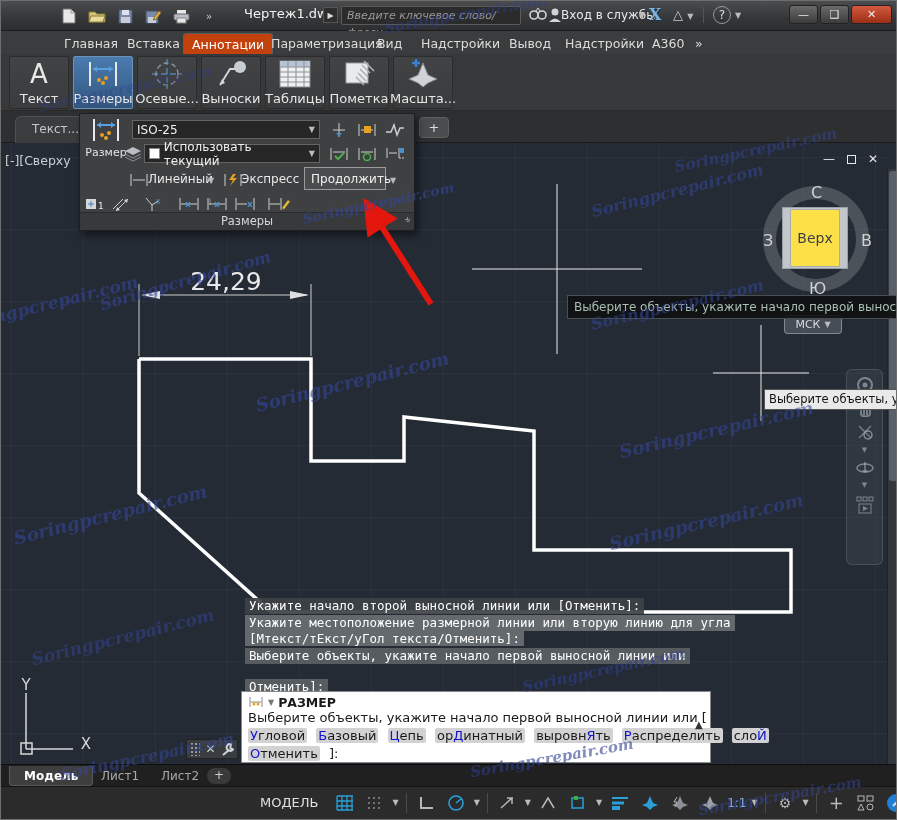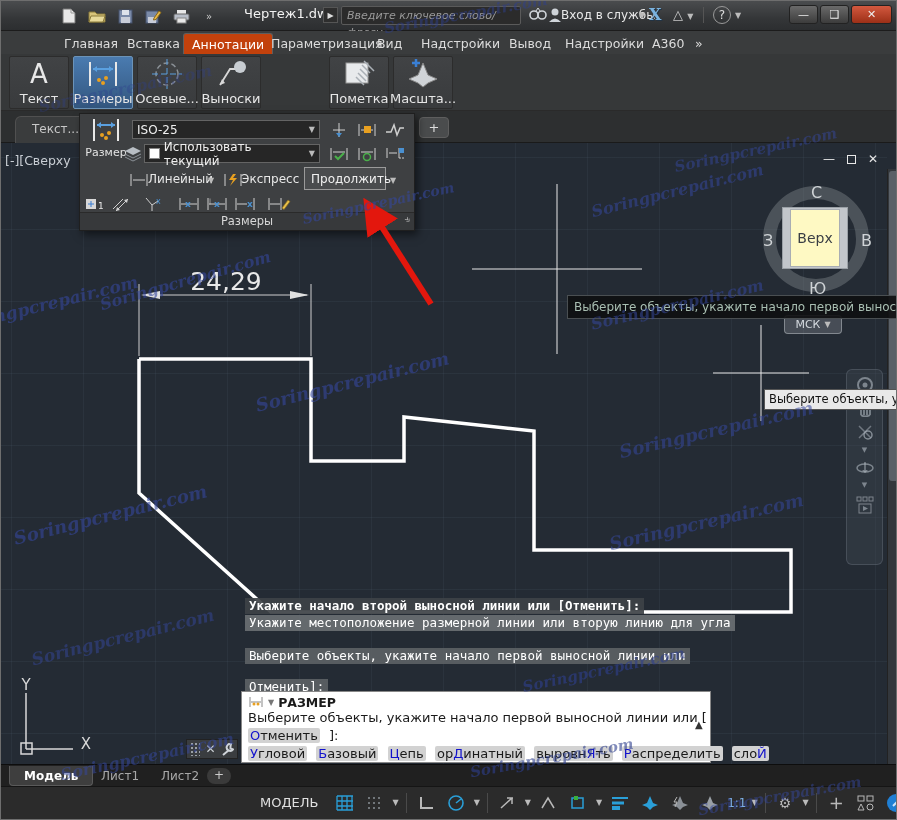--- a/index.html
+++ b/index.html
@@ -58,21 +58,21 @@
   #vp-label{position:absolute;left:4px;top:152px;color:#c9ced4;font-size:12.5px;z-index:2;}
   .dwg-winbtns{position:absolute;left:822px;top:151px;z-index:5;display:flex;gap:12px;color:#e8e8e8;font-size:12px;align-items:center;}
   .dwg-winbtns .sq{width:9px;height:9px;border:1.5px solid #e8e8e8;display:inline-block;}
 
   
   #viewcube{position:absolute;left:757px;top:180px;width:116px;height:116px;z-index:4;}
   #vc-ring{position:absolute;left:5px;top:5px;width:106px;height:106px;border-radius:50%;
     border:13px solid rgba(125,130,136,.45);}
   #vc-face{position:absolute;left:24px;top:26px;width:66px;height:62px;background:#c2c6cb;border:1px solid #9aa0a6;
     display:flex;align-items:center;justify-content:center;color:#3a3f45;font-size:14px;}
-  #vc-face .inner{border:1px solid #a8adb3;background:#fef9c3;padding:20px 6px;}
+  #vc-face .inner{border:1px solid #a8adb3;background:#fde047;padding:20px 6px;}
   .vc-l{position:absolute;color:#cfd3d6;font-size:16px;z-index:5;}
   #ucs-badge{position:absolute;left:783px;top:314px;width:58px;height:19px;background:rgba(175,180,186,.25);
     border:1px solid rgba(205,210,215,.45);border-radius:4px;color:#d4d9de;font-size:11px;z-index:5;
     display:flex;align-items:center;justify-content:center;gap:4px;}
 
   
   #navbar{position:absolute;left:845px;top:368px;width:37px;height:196px;background:rgba(70,78,90,.35);
     border:1px solid rgba(130,140,150,.3);border-radius:6px;z-index:4;display:flex;flex-direction:column;
     align-items:center;padding-top:6px;gap:7px;}
   .nb-i{color:rgba(190,198,206,.55);font-size:15px;line-height:1;}
@@ -99,21 +99,21 @@
   .fly-txt{color:#e8e8e8;font-size:12px;}
   #btn-continue{position:absolute;left:224px;top:53px;width:82px;height:23px;border:1px solid #9a9a9a;
     background:#4a4c4e;display:flex;align-items:center;gap:3px;padding:0 3px;color:#f0f0f0;font-size:12px;}
   #fly-footer{position:absolute;left:0;bottom:0;width:100%;height:18px;background:#37393b;border-top:1px solid #2a2a2a;
     color:#d8d8d8;font-size:11.5px;text-align:center;line-height:17px;}
   #fly-launcher{position:absolute;right:3px;bottom:2px;color:#bbb;font-size:10px;transform:rotate(45deg);}
 
   
   .hist{position:absolute;left:244px;color:#fff;font-family:"DejaVu Sans Mono","Liberation Mono",monospace;
     font-size:12.5px;line-height:15.5px;z-index:10;white-space:nowrap;width:fit-content;padding:0 4px;}
-  .h-dark{background:rgba(62,66,70,.92);font-weight:bold;}
+  .h-dark{background:rgba(62,66,70,.92);}
   .h-mid{background:rgba(112,116,120,.85);}
   .h-low{background:rgba(95,99,103,.88);}
 
   
   #cmdwin{position:absolute;left:240px;top:690px;width:470px;height:72px;background:#fff;border:1px solid #888;z-index:20;
     font-family:"DejaVu Sans Mono","Liberation Mono",monospace;font-size:13px;color:#1a1a1a;padding:2px 6px;}
   #cmd-head{display:flex;align-items:center;gap:4px;font-weight:bold;font-size:12.5px;height:16px;}
   #cmdwin .line{height:18px;white-space:nowrap;}
   .chip{display:inline-block;background:#d2d2d2;border-radius:2px;padding:0 2px;margin-right:5px;}
   .chip .c-key{color:#1212cc;text-decoration:none;}
@@ -269,20 +269,30 @@
     <div class="pbtn" style="left:200px;width:60px;">
       <span class="picon">
         <svg width="34" height="30">
             <path d="M6,26 L16,10 h8" fill="none" stroke="#d8d8d8" stroke-width="1.8"></path>
             <path d="M6,26 l2,-6 3,4 z" fill="#d8d8d8"></path>
             <circle cx="26" cy="8" r="6" fill="#c8cdd2"></circle>
           </svg>
         </span>
       <span class="plabel">Выноски</span>
     </div>
+    <div class="pbtn" style="left:264px;width:60px;">
+      <span class="picon">
+        <svg width="34" height="30">
+            <rect x="2" y="2" width="30" height="26" fill="#f0f0f0" stroke="#888"></rect>
+            <rect x="2" y="2" width="30" height="6" fill="#b8c4d4"></rect>
+            <path d="M2,8 h30 M2,13 h30 M2,18 h30 M2,23 h30 M10,2 v26 M18,2 v26 M26,2 v26" stroke="#8a9096" stroke-width="1"></path>
+          </svg>
+        </span>
+      <span class="plabel">Таблицы</span>
+    </div>
     <div class="pbtn" style="left:392px;width:60px;">
       <span class="picon">
         <svg width="34" height="30">
             <path d="M17,4 l5,12 9,4 -9,4 -5,4 -5,-4 -9,-4 9,-4 z" fill="#d0d4d8" stroke="#888"></path>
             <path d="M6,4 h8 M10,0 v8" stroke="#3a7fd4" stroke-width="2.5"></path>
           </svg>
         </span>
       <span class="plabel">Масшта...</span>
     </div>
     <div class="pbtn" style="left:328px;width:60px;">
@@ -540,46 +550,47 @@
     <defs>
       <marker id="arrhead" markerWidth="6" markerHeight="6" refX="3" refY="3" orient="auto">
         <path d="M0,0 L6,3 L0,6 z" fill="#e3170d"></path>
       </marker>
     </defs>
     <line x1="430" y1="303" x2="372" y2="212" stroke="#e3170d" stroke-width="6" marker-end="url(#arrhead)"></line>
   </svg>
 
   <div class="hist h-dark" style="top:597px;">Укажите начало второй выносной линии или [Отменить]:</div>
   <div class="hist h-mid" style="top:614px;">Укажите местоположение размерной линии или вторую линию для угла</div>
+  <div class="hist h-mid" style="top:629.5px;">[Мтекст/тЕкст/уГол текста/Отменить]:</div>
   <div class="hist h-low" style="top:647px;">Выберите объекты, укажите начало первой выносной линии или</div>
   <div class="hist h-low" style="top:678px;">Отменить]:</div>
 
   <div id="cmdwin">
     <div id="cmd-head">
       <svg width="16" height="12">
           <path d="M2,1 v10 M14,1 v10 M3,6 h10" stroke="#888"></path>
           <circle cx="6" cy="8" r="1.5" fill="#e8a020"></circle>
           <circle cx="10" cy="8" r="1.5" fill="#e8a020"></circle>
         </svg>
       <span class="chev" style="color:#777;">▼</span>
       <span>РАЗМЕР</span>
     </div>
     <div class="line">Выберите объекты, укажите начало первой выносной линии или [</div>
-    <div class="line">
-      <span class="chip"><span class="c-key">О</span><span>тменить</span></span>
-      <span>]:</span>
-    </div>
     <div class="line">
       <span class="chip"><span class="c-key">У</span><span>гловой</span></span>
       <span class="chip"><span class="c-key">Б</span><span>азовый</span></span>
       <span class="chip"><span class="c-key">Ц</span><span>епь</span></span>
       <span class="chip"><span>ор</span><span class="c-key">Д</span><span>инатный</span></span>
       <span class="chip"><span>выровн</span><span class="c-key">Я</span><span>ть</span></span>
       <span class="chip"><span class="c-key">Р</span><span>аспределить</span></span>
       <span class="chip"><span>сло</span><span class="c-key">Й</span></span>
+    </div>
+    <div class="line">
+      <span class="chip"><span class="c-key">О</span><span>тменить</span></span>
+      <span>]:</span>
     </div>
   </div>
   <span id="cmd-up">▲</span>
   <div id="gripbar">
     <span class="dots"></span>
     <span style="font-size:12px;">✕</span>
     <svg width="13" height="13">
         <path d="M10,1 a3.5,3.5 0 1 0 2,5.5 l-2.5,-1 0,-2.5 z M8,7 L2,12" stroke="#cfd4d9" stroke-width="2" fill="none"></path>
       </svg>
   </div>

